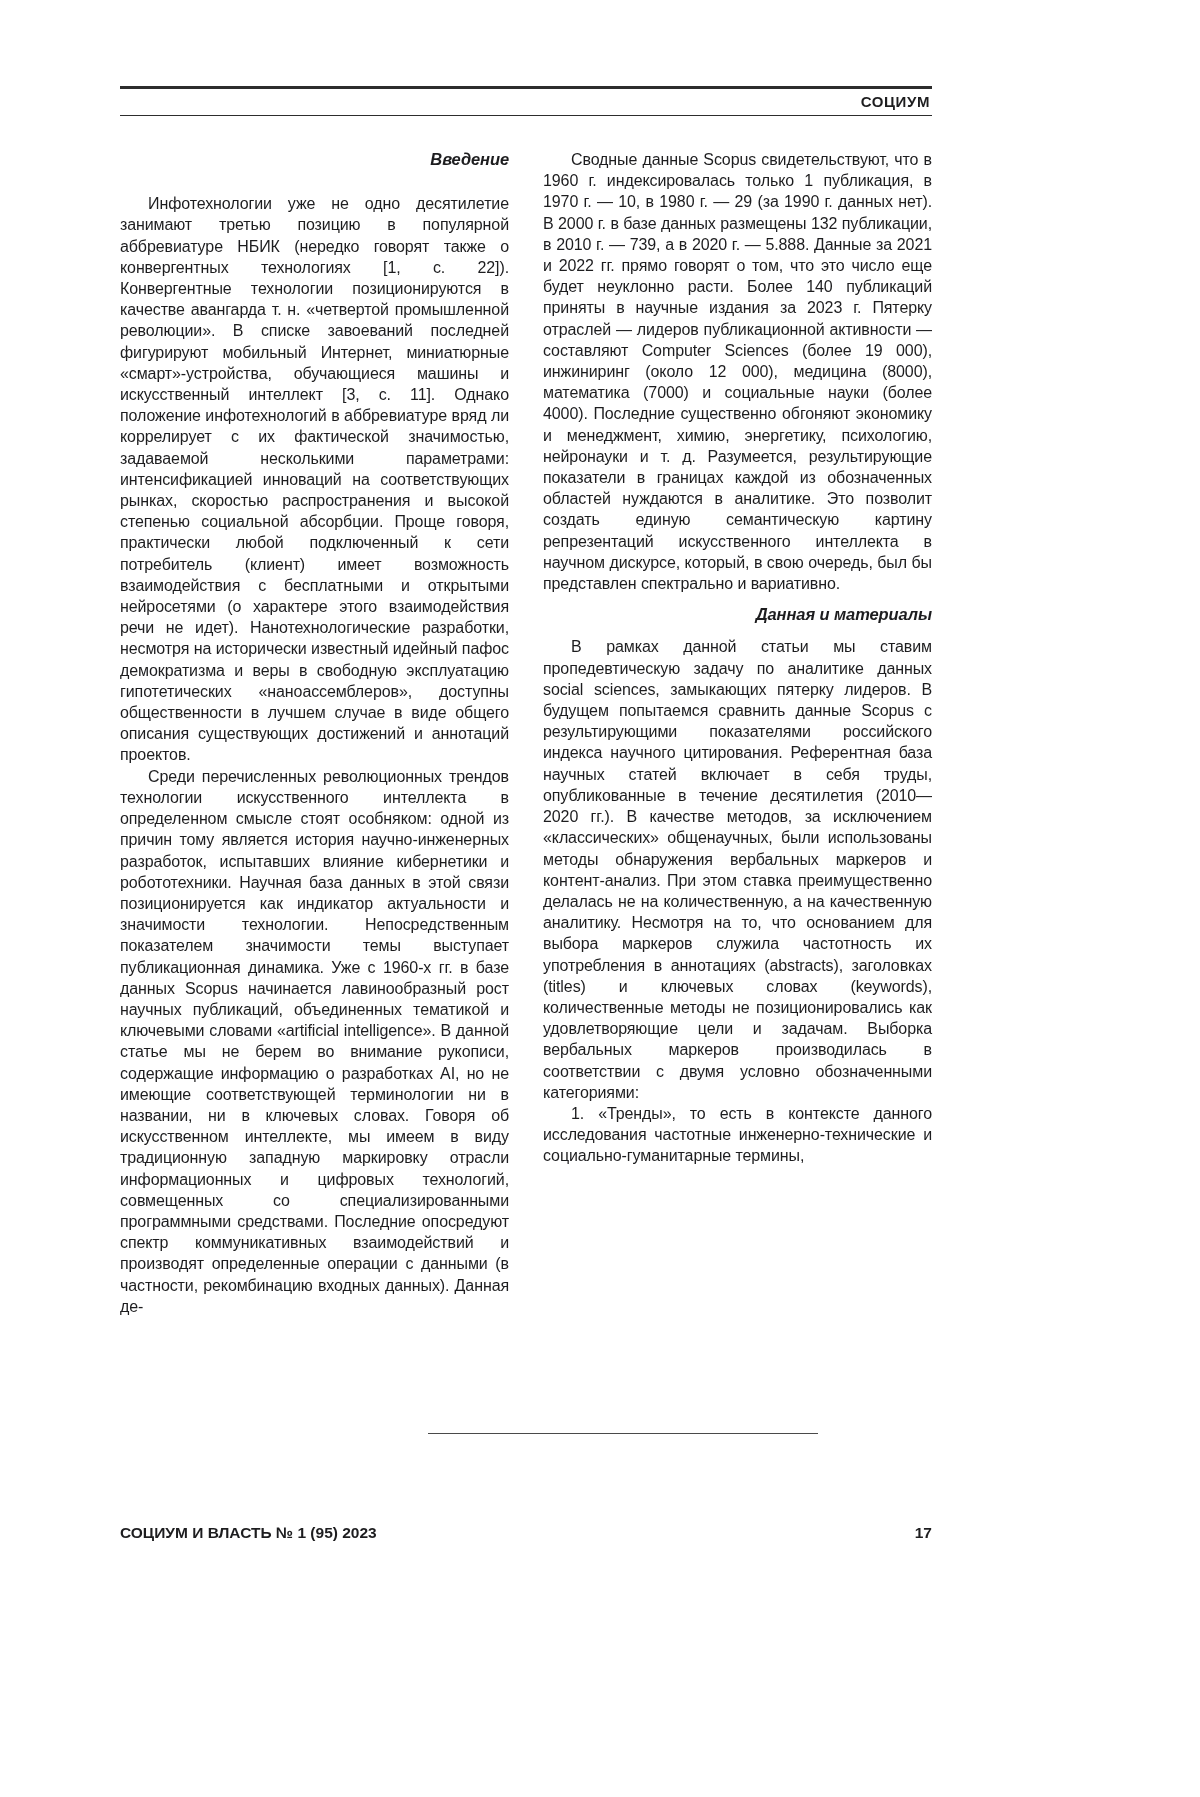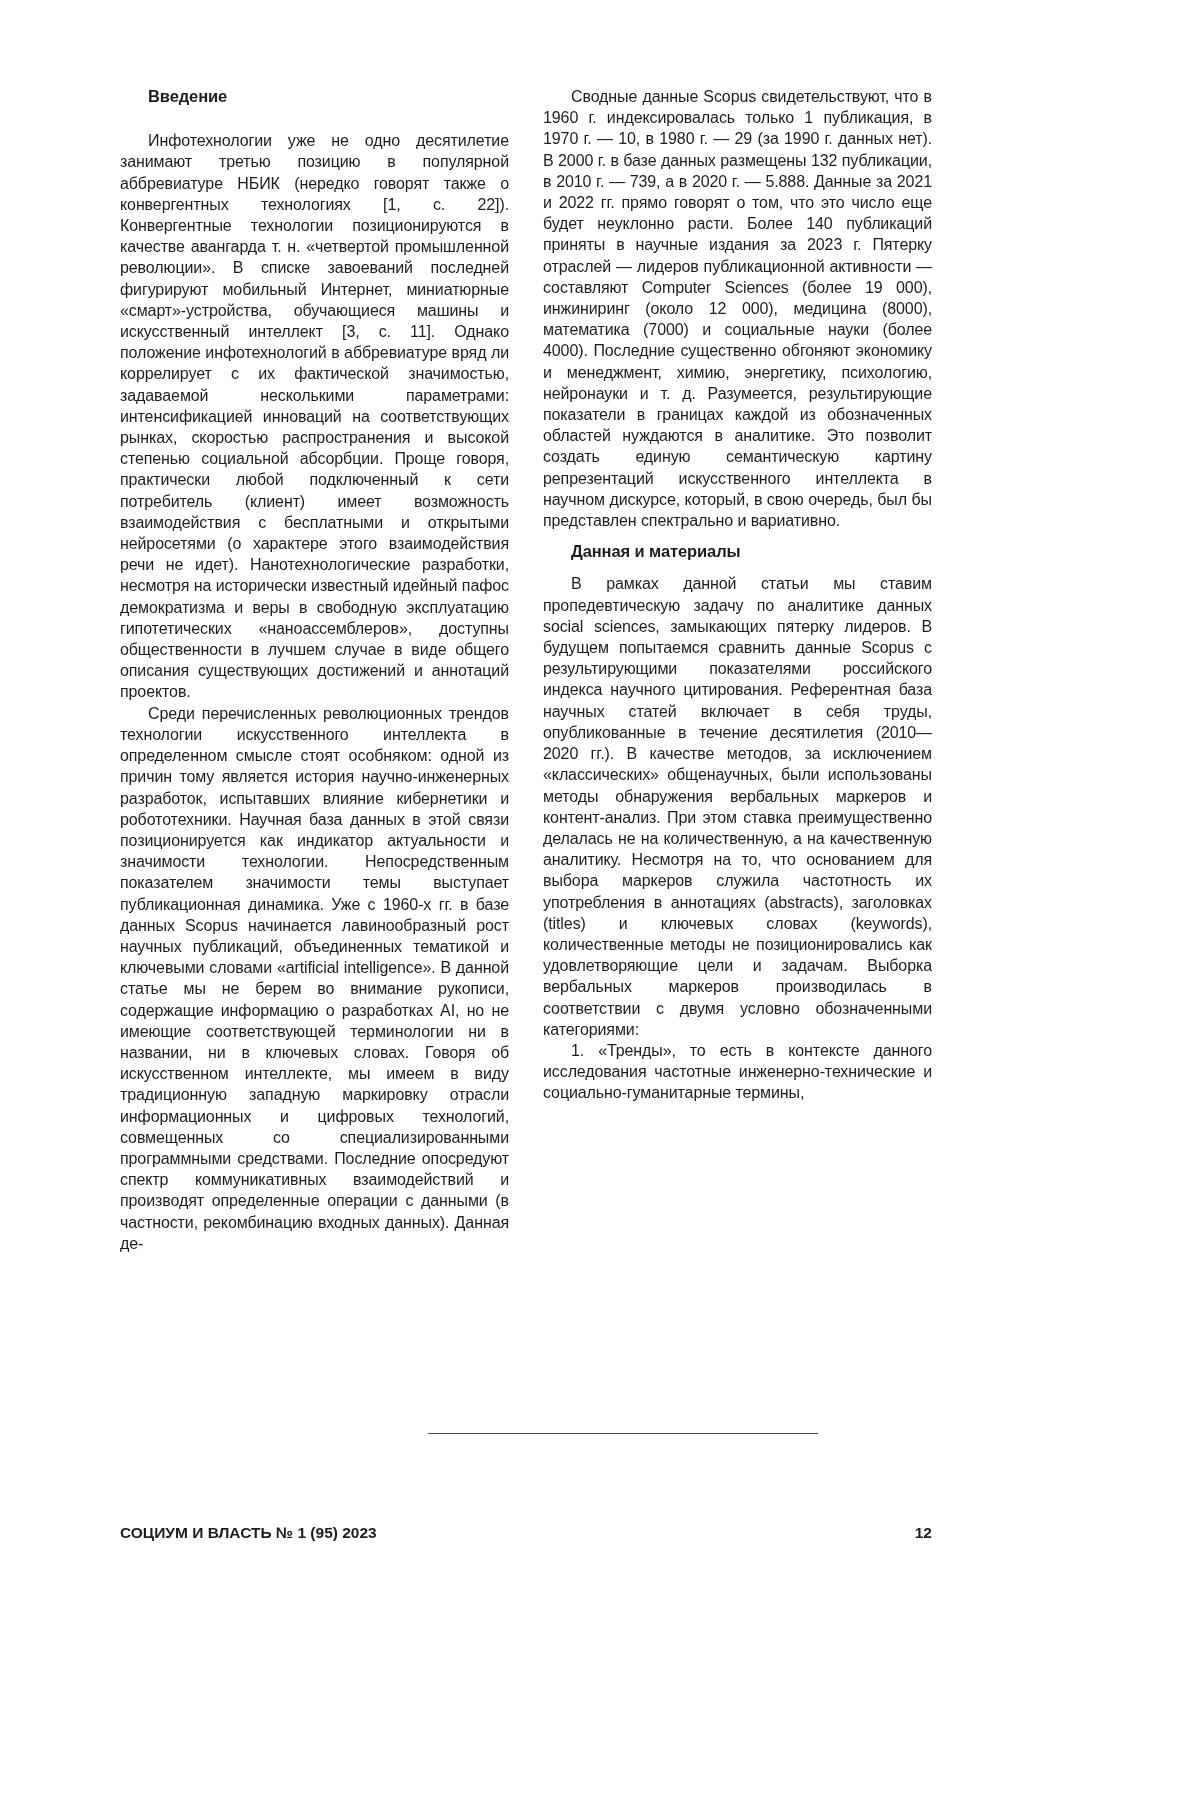--- a/index.html
+++ b/index.html
@@ -53,23 +53,24 @@
   .col p {
     margin: 0;
     text-indent: 28px;
   }
   .col p.noindent {
     text-indent: 0;
   }
   .section-heading {
     font-size: 16.5px;
     font-weight: bold;
-    text-align: left;
+    text-align: right;
     text-indent: 28px;
     margin: 0 0 23px 0;
+    font-style: italic;
   }
   .section-heading.mid {
     margin: 10px 0 11px 0;
   }
   .footer-rule {
     position: absolute;
     top: 1433px;
     left: 428px;
     width: 390px;
     border-top: 1.5px solid #4a4a4a;
@@ -86,20 +87,23 @@
     font-size: 15.5px;
   }
 </style>
 </head>
 <body>
 
 <div class="page">
 
   <div class="content">
 
+    <div class="page-header">
+      <span>СОЦИУМ</span>
+    </div>
 
     <div class="columns">
 
       <div class="col">
         <h2 class="section-heading">Введение</h2>
         <p>Инфотехнологии уже не одно десятилетие занимают третью позицию в популярной аббревиатуре НБИК (нередко говорят также о конвергентных технологиях [1, с. 22]). Конвергентные технологии позиционируются в качестве авангарда т. н. «четвертой промышленной революции». В списке завоеваний последней фигурируют мобильный Интернет, миниатюрные «смарт»-устройства, обучающиеся машины и искусственный интеллект [3, с. 11]. Однако положение инфотехнологий в аббревиатуре вряд ли коррелирует с их фактической значимостью, задаваемой несколькими параметрами: интенсификацией инноваций на соответствующих рынках, скоростью распространения и высокой степенью социальной абсорбции. Проще говоря, практически любой подключенный к сети потребитель (клиент) имеет возможность взаимодействия с бесплатными и открытыми нейросетями (о характере этого взаимодействия речи не идет). Нанотехнологические разработки, несмотря на исторически известный идейный пафос демократизма и веры в свободную эксплуатацию гипотетических «наноассемблеров», доступны общественности в лучшем случае в виде общего описания существующих достижений и аннотаций проектов.</p>
         <p>Среди перечисленных революционных трендов технологии искусственного интеллекта в определенном смысле стоят особняком: одной из причин тому является история научно-инженерных разработок, испытавших влияние кибернетики и робототехники. Научная база данных в этой связи позиционируется как индикатор актуальности и значимости технологии. Непосредственным показателем значимости темы выступает публикационная динамика. Уже с 1960-х гг. в базе данных Scopus начинается лавинообразный рост научных публикаций, объединенных тематикой и ключевыми словами «artificial intelligence». В данной статье мы не берем во внимание рукописи, содержащие информацию о разработках AI, но не имеющие соответствующей терминологии ни в названии, ни в ключевых словах. Говоря об искусственном интеллекте, мы имеем в виду традиционную западную маркировку отрасли информационных и цифровых технологий, совмещенных со специализированными программными средствами. Последние опосредуют спектр коммуникативных взаимодействий и производят определенные операции с данными (в частности, рекомбинацию входных данных). Данная де-</p>
       </div>
 
       <div class="col">
@@ -110,16 +114,16 @@
       </div>
 
     </div>
 
   </div>
 
   <div class="footer-rule"></div>
 
   <div class="page-footer">
     <span>СОЦИУМ И ВЛАСТЬ № 1 (95) 2023</span>
-    <span>12</span>
+    <span>17</span>
   </div>
 
 </div>
 
 </body></html>

